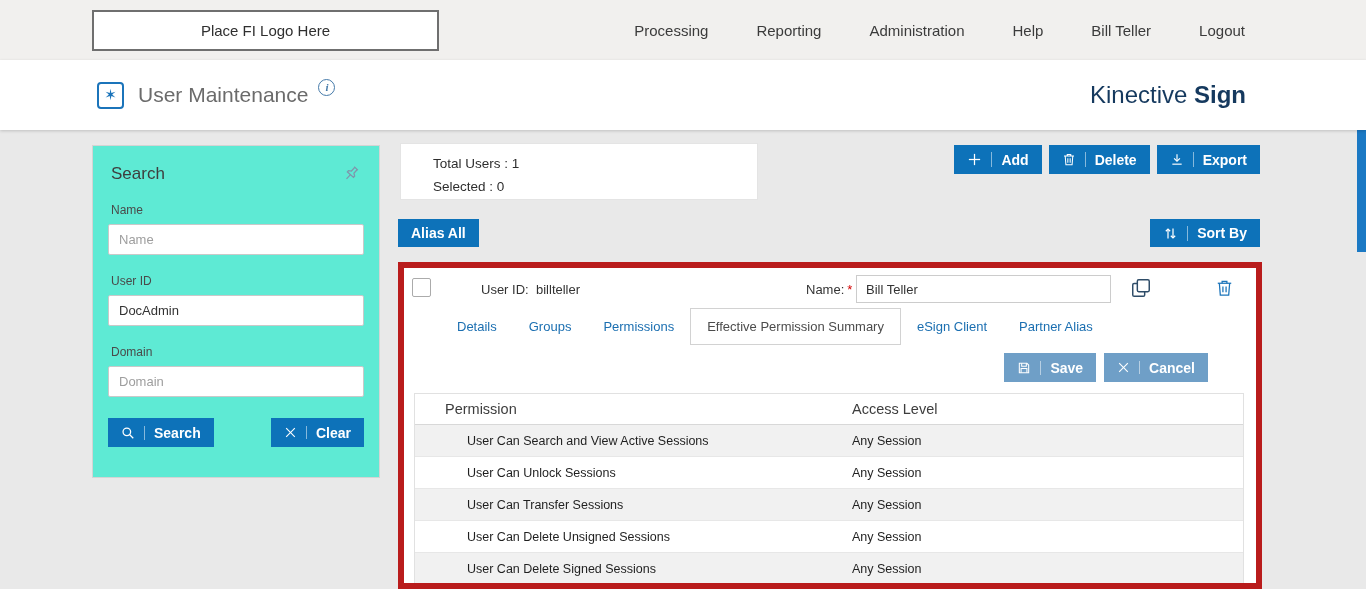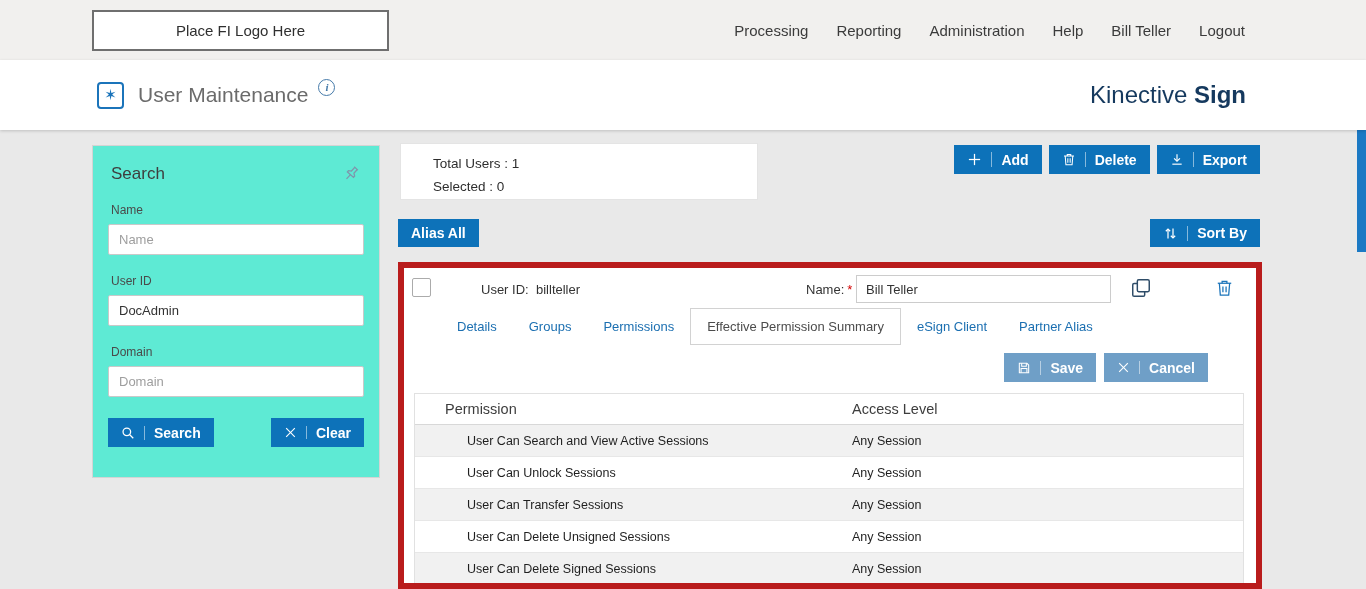--- a/index.html
+++ b/index.html
@@ -5,25 +5,25 @@
   * { box-sizing: border-box; }
   html,body { margin:0; padding:0; }
   body {
     width:1366px; height:589px; overflow:hidden; position:relative;
     font-family:"Liberation Sans", sans-serif; background:#e9e9e9;
   }
 
   
   .topbar { height:60px; background:#f1f0ee; display:flex; align-items:center; }
   .logo-box {
-    margin-left:92px; width:297px; height:41px; background:#fff;
+    margin-left:92px; width:347px; height:41px; background:#fff;
     border:2px solid #6f6f6f; display:flex; align-items:center; justify-content:center;
     font-size:15px; color:#2f2f2f;
   }
-  .topnav { margin-left:auto; margin-right:121px; display:flex; gap:28px; }
+  .topnav { margin-left:auto; margin-right:121px; display:flex; gap:48px; }
   .topnav a { font-size:15px; color:#3b3b3b; text-decoration:none; cursor:pointer; white-space:nowrap; }
 
   
   .header { height:70px; background:#fff; display:flex; align-items:center; box-shadow:0 1px 3px rgba(0,0,0,.18); position:relative; z-index:2; }
   .app-icon {
     margin-left:97px; width:27px; height:27px; border:2px solid #1b74ba; border-radius:4px;
     background:#fff; color:#1b74ba; display:flex; align-items:center; justify-content:center; font-size:15px;
   }
   .page-title { margin:0 0 0 14px; font-size:21px; font-weight:400; color:#6b6b6b; }
   .info-icon {

